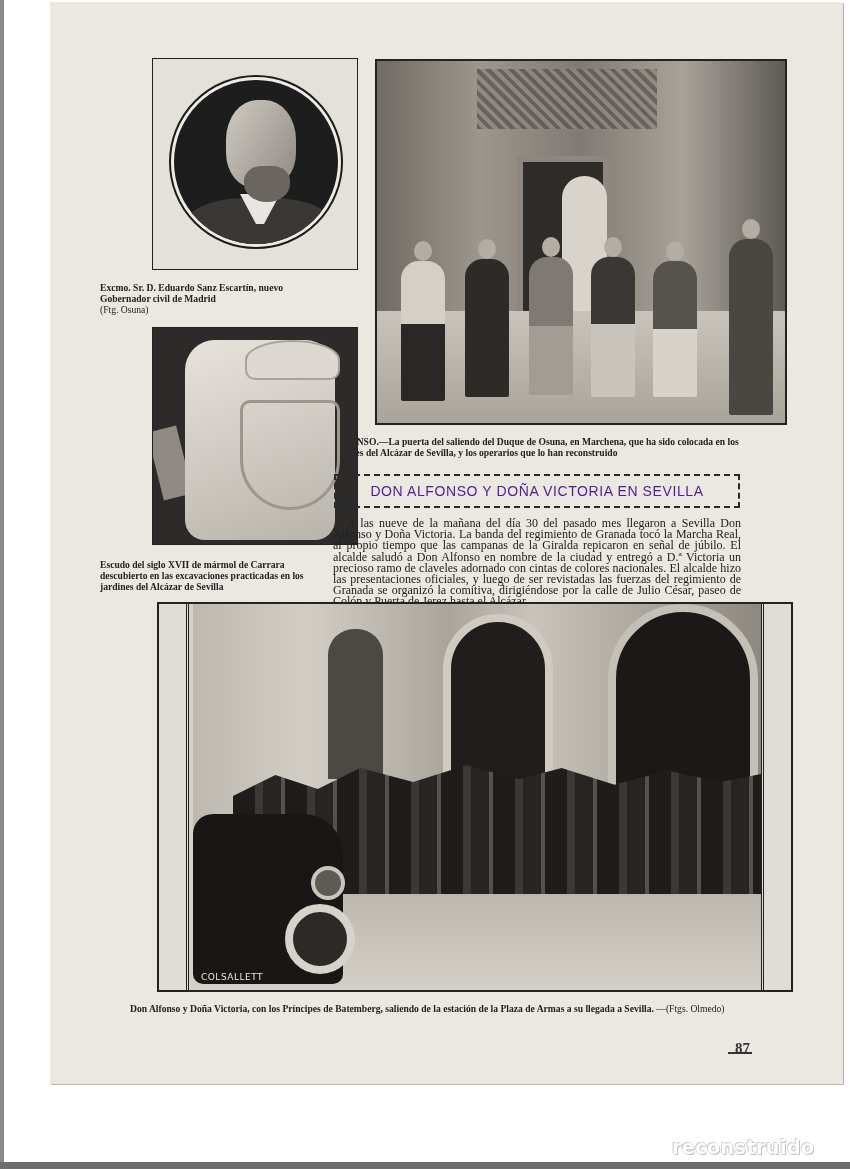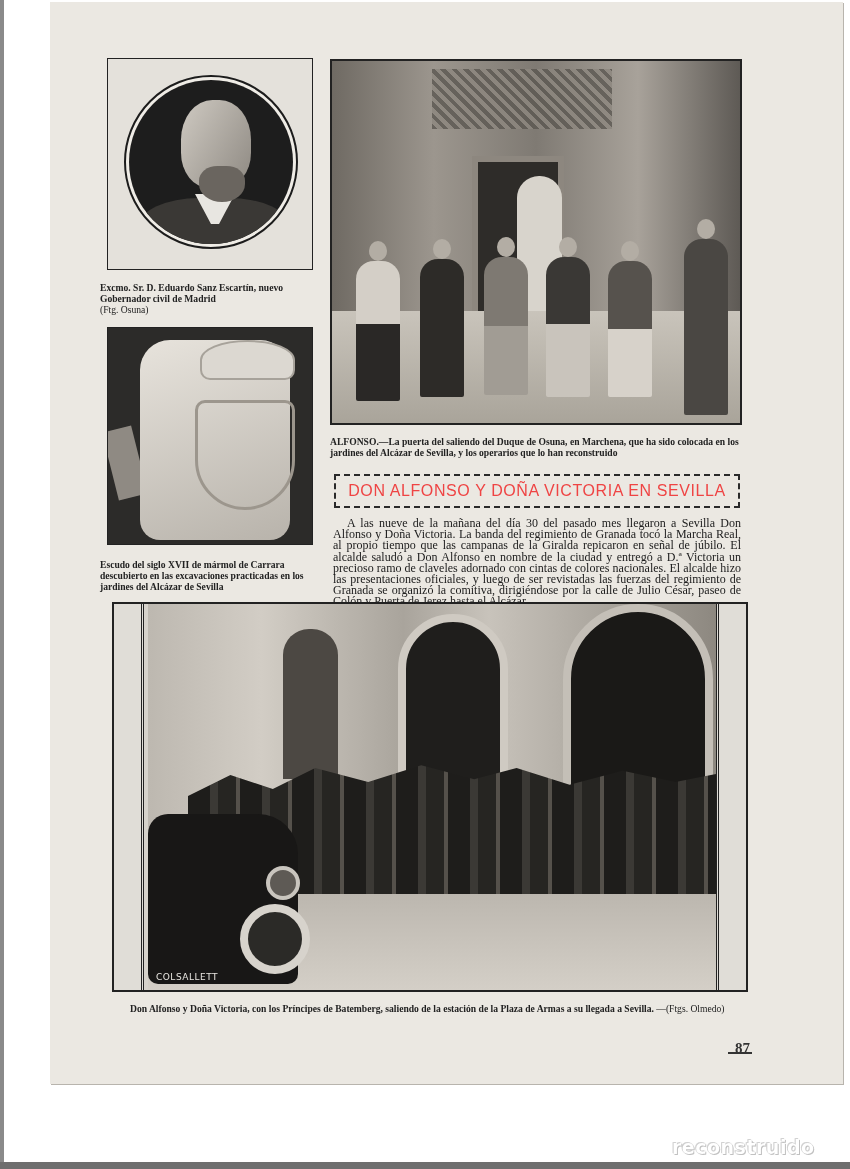--- a/index.html
+++ b/index.html
@@ -9,21 +9,21 @@
   .left-edge { position: absolute; left: 0; top: 0; width: 4px; height: 1169px; background: #8a8a8a; }
   .bottom-edge { position: absolute; left: 0; top: 1162px; width: 850px; height: 7px; background: #6e6e6e; }
 
   .page {
     position: absolute; left: 50px; top: 2px; width: 793px; height: 1082px;
     background: #ebe8e2;
     box-shadow: 1px 1px 0 #b8b4ad;
   }
 
   
-  .frame { position: absolute; border: 2px solid #222; background: #d9d6d0; overflow: hidden; }
+  .frame { position: absolute; border: 2px solid #222; background: #d9d6d0; overflow: hidden; margin-left: 45px; }
 
   
   #portrait-frame { left: 107px; top: 58px; width: 206px; height: 212px; background: #e4e1db; border-width: 1px; }
   .portrait-ring {
     position: absolute; left: 16px; top: 16px; width: 174px; height: 174px; border-radius: 50%;
     border: 2px solid #1c1c1c; padding: 3px; background: #efece6;
   }
   .portrait-inner { width: 100%; height: 100%; border-radius: 50%; background: #1d1d1d; position: relative; overflow: hidden; }
   .portrait-head { position: absolute; left: 52px; top: 20px; width: 70px; height: 88px; border-radius: 45% 45% 40% 40%; background: linear-gradient(120deg,#cfcac2,#8e8982); }
   .portrait-beard { position: absolute; left: 70px; top: 86px; width: 46px; height: 36px; border-radius: 40% 40% 50% 50%; background: #6a655f; }
@@ -69,21 +69,21 @@
   #palace-caption { left: 330px; top: 436px; width: 420px; }
   #shield-caption { left: 100px; top: 559px; width: 230px; }
   #procession-caption { left: 130px; top: 1003px; width: 600px; }
   .caption .light { font-weight: normal; }
 
   
   #headline-box {
     position: absolute; left: 334px; top: 474px; width: 406px; height: 34px;
     border: 2px dashed #2a2a2a; display: flex; align-items: center; justify-content: center;
   }
-  #headline { font-family: "Liberation Sans", "DejaVu Sans", sans-serif; font-size: 16px; letter-spacing: 0.6px; color: #ef4444; }
+  #headline { font-family: "Liberation Sans", "DejaVu Sans", sans-serif; font-size: 14px; letter-spacing: 0.6px; color: #4c1d95; }
 
   #article-body {
     position: absolute; left: 333px; top: 518px; width: 408px;
     font-size: 12px; line-height: 11.2px; text-align: justify; color: #202020;
     text-indent: 14px;
   }
 
   #page-number { position: absolute; left: 735px; top: 1040px; font-size: 15px; font-weight: bold; color: #333; }
   #page-number-rule { position: absolute; left: 728px; top: 1052px; width: 24px; height: 2px; background: #333; }
 

